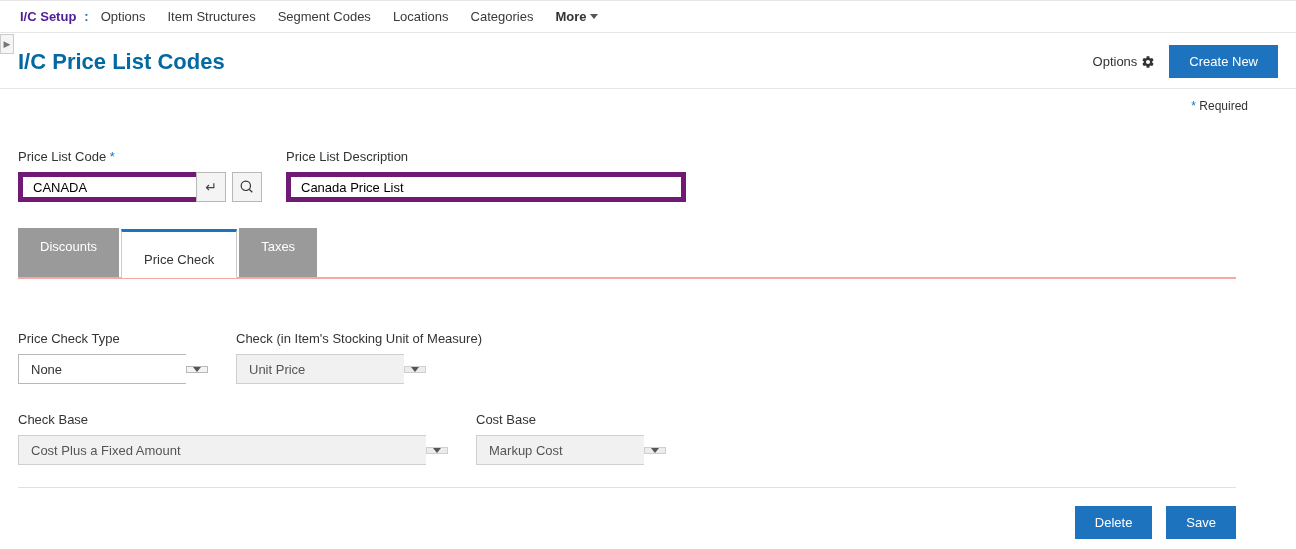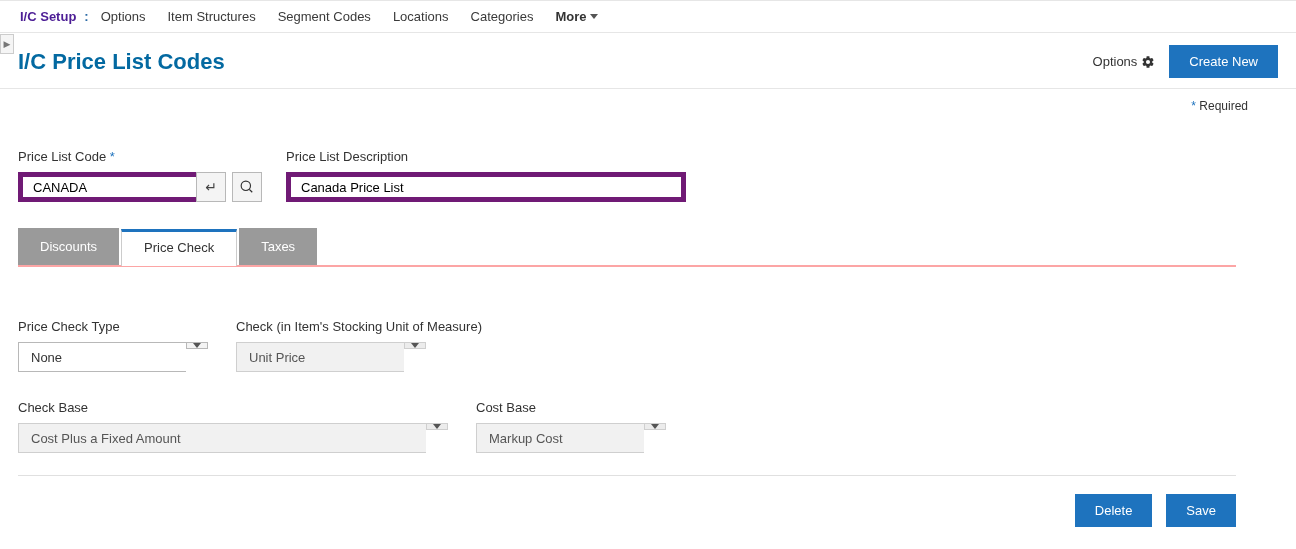--- a/index.html
+++ b/index.html
@@ -108,28 +108,28 @@
     font-size:13px;
     cursor:pointer;
     margin-right:2px;
   }
   .tab.active {
     background:#fff;
     color:#333;
     border-top:3px solid #1e73be;
     border-left:1px solid #ccc;
     border-right:1px solid #ccc;
-    padding-top:8px;
+    padding-top:20px;
     position:relative;
     top:1px;
   }
   .panel { padding: 24px 0 0 0; }
   .panel .row { gap:28px; margin-bottom:22px;}
   .select {
-    display:flex; align-items:flex-start;
+    display:flex; align-items:center;
   }
   .select .sel-val {
     height:30px; border:1px solid #b8b8b8; border-right:none;
     display:flex;align-items:center;padding:0 12px;background:#fff;
   }
   .select .sel-btn {
     width:22px;border:1px solid #b8b8b8;background:#f4f4f4;
     display:flex;align-items:center;justify-content:center;
   }
   .select.disabled .sel-val { background:#f1f1f1; color:#555; border-color:#cfcfcf;}

